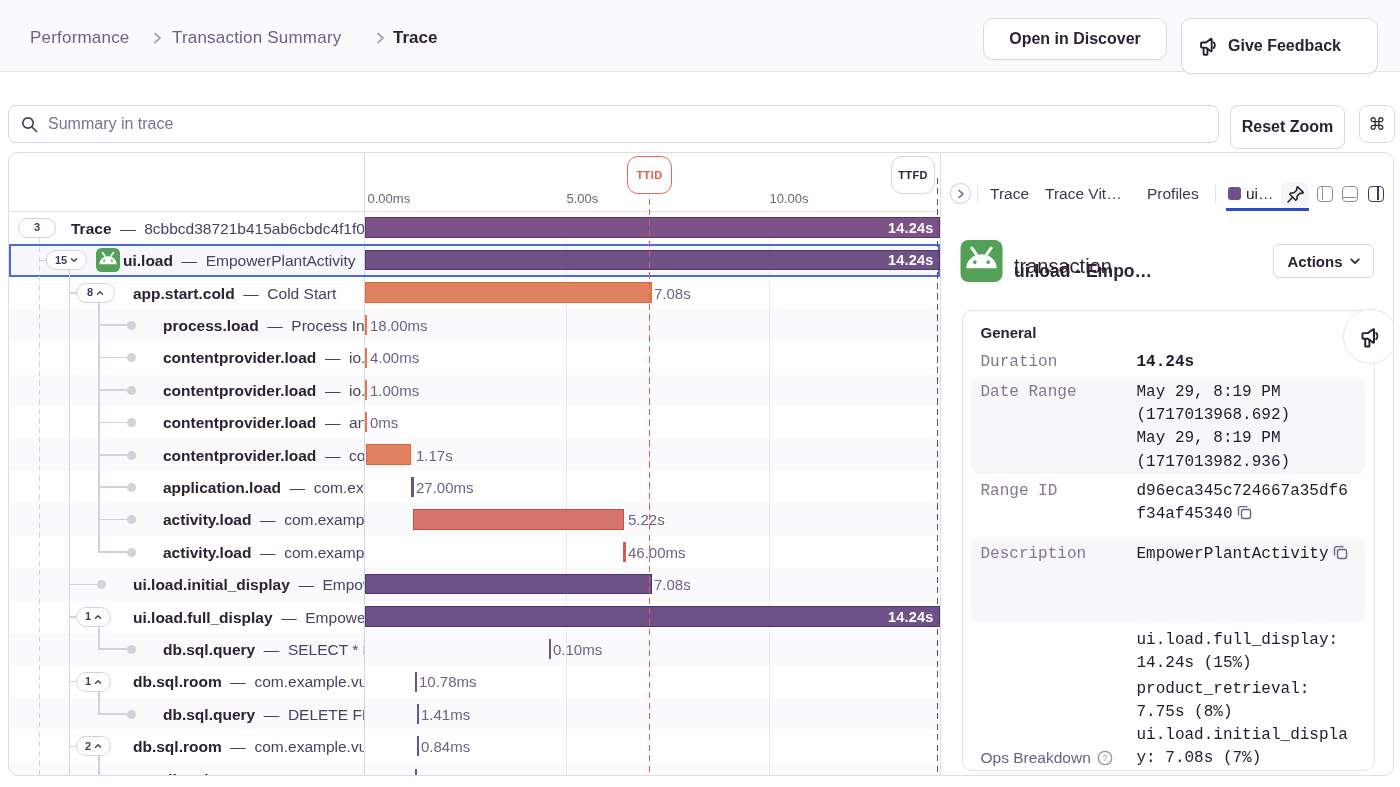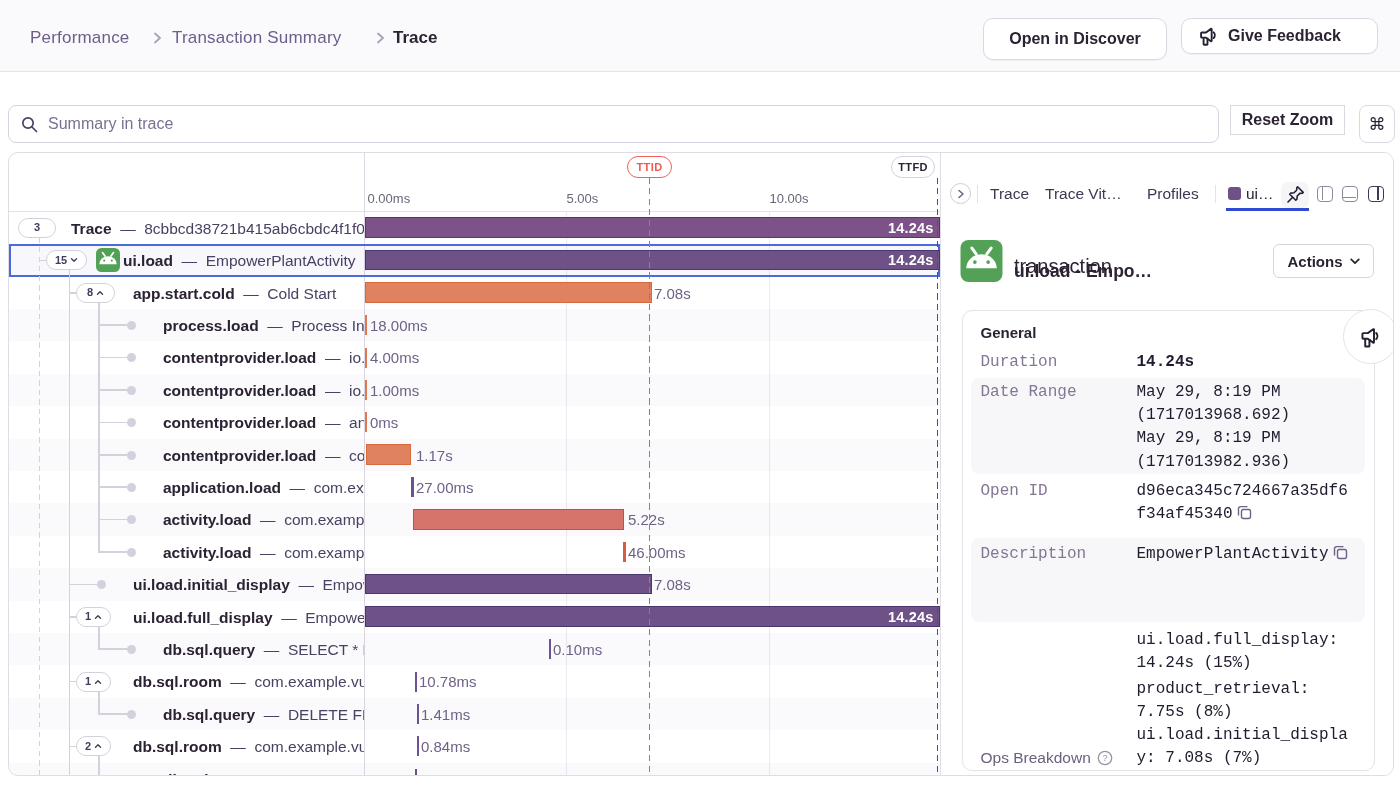--- a/index.html
+++ b/index.html
@@ -5,21 +5,21 @@
 html,body{width:1400px;height:787px;background:#fff;font-family:"Liberation Sans",sans-serif;overflow:hidden}
 .topbar{position:absolute;left:0;top:0;width:1400px;height:72px;background:#FAF9FB;border-bottom:1px solid #E6E3EB}
 .btn{position:absolute;background:#fff;border:1px solid #DCD8E2;border-radius:10px;display:flex;align-items:center;justify-content:center;font-size:16px;font-weight:700;color:#2B2233;box-shadow:0 1px 1px rgba(40,30,60,0.04)}
 .sinput{position:absolute;left:8px;top:105px;width:1211px;height:38px;border:1px solid #D8D3DE;border-radius:8px;background:#fff;display:flex;align-items:center}
 .sinput .ph{color:#7B7093;font-size:16px;margin-left:10px}
 .box{position:absolute;left:8px;top:152px;width:1386px;height:624px;border:1px solid #E0DCE5;border-radius:10px;background:#fff;overflow:hidden}
 .box>div,.box>svg{position:absolute}
 .row>*{position:absolute}
 .grid{width:1px;background:#EDEBF1;top:58px;bottom:0}
 .axlab{top:39px;font-size:13px;color:#6B6478;line-height:14px}
-.hpill{top:3px;height:22px;border-radius:11px;background:#fff;display:flex;align-items:center;justify-content:center;font-size:11px;font-weight:700;letter-spacing:.4px}
+.hpill{top:3px;height:38px;border-radius:11px;background:#fff;display:flex;align-items:center;justify-content:center;font-size:11px;font-weight:700;letter-spacing:.4px}
 .row{left:0;width:930.5px;height:32.4px;overflow:hidden}
 .alt{background:rgba(86,71,123,0.03)}
 .nm{top:0;height:32.4px;line-height:33px;white-space:nowrap;overflow:hidden;font-size:15.5px;color:#4A4162}
 .nm b{color:#2B2233;font-weight:700}
 .pill{height:20px;border:1.5px solid #D6D0DD;border-radius:11px;background:#fff;font-size:11px;font-weight:600;color:#443B5E;display:flex;align-items:center;justify-content:center;gap:3px;z-index:4;top:6.2px;line-height:17px}
 .dot{width:9px;height:9px;border-radius:50%;background:#D6D0DD;top:12px;z-index:3}
 .bar{top:5.7px;height:20.5px;border:1px solid;display:flex;align-items:center;justify-content:flex-end}
 .bar i{color:#fff;font-weight:700;font-size:14.5px;font-style:normal;padding-right:5px;letter-spacing:.2px}
 .tick{top:6.2px;width:2.5px;height:20px}
 .dur{top:0;height:32.4px;line-height:33px;font-size:15px;color:#6F6287}
@@ -40,37 +40,37 @@
     <svg style="position:absolute;left:153px;top:31px" width="9" height="14" viewBox="0 0 9 14" fill="none" stroke="#A9A1B4" stroke-width="1.8" stroke-linecap="round" stroke-linejoin="round">
       <path d="M2 2.5 L7 7 L2 11.5"></path>
     </svg>
     <div style="position:absolute;left:172px;top:28px;font-size:17px;color:#6D5E8C;letter-spacing:0.2px">Transaction Summary</div>
     <svg style="position:absolute;left:376px;top:31px" width="9" height="14" viewBox="0 0 9 14" fill="none" stroke="#A9A1B4" stroke-width="1.8" stroke-linecap="round" stroke-linejoin="round">
       <path d="M2 2.5 L7 7 L2 11.5"></path>
     </svg>
     <div style="position:absolute;left:393px;top:28px;font-size:17px;font-weight:700;color:#2B2233">Trace</div>
   </div>
  <div class="btn" style="left:983px;top:18px;width:184px;height:42px">Open in Discover</div>
- <div class="btn" style="left:1181px;top:18px;width:197px;height:36px;justify-content:flex-start;padding-left:15px">
+ <div class="btn" style="left:1181px;top:18px;width:197px;height:56px;justify-content:flex-start;padding-left:15px">
     <svg width="22" height="22" viewBox="0 0 21 21" fill="none" stroke="#251F33" stroke-width="1.8" stroke-linejoin="round" style="margin-right:9px">
       <path d="M4.6 7.1 H8.6 L13.3 3.7 a0.45 0.45 0 0 1 0.7 0.35 V15.1 a0.45 0.45 0 0 1 -0.7 0.35 L8.6 12.1 H4.6 a0.7 0.7 0 0 1 -0.7 -0.7 V7.8 a0.7 0.7 0 0 1 0.7 -0.7 Z"></path>
       <path d="M15.9 7 a3.9 3.9 0 0 1 0 5.4" stroke-linecap="round"></path>
       <path d="M6.3 12.3 v6 a0.5 0.5 0 0 0 0.5 0.5 h2.7 a0.5 0.5 0 0 0 0.5 -0.5 v-6.1"></path>
     </svg>
     <span>Give Feedback</span>
   </div>
 
 <div class="sinput">
     <svg width="17" height="17" viewBox="0 0 17 17" fill="none" stroke="#4A4162" stroke-width="1.7" stroke-linecap="round" style="margin-left:12px">
       <circle cx="7" cy="7" r="5.2"></circle>
       <path d="M11 11 L15.5 15.5"></path>
     </svg>
     <span class="ph">Summary in trace</span>
   </div>
-<div class="btn" style="left:1230px;top:105px;width:115px;height:30px;border-radius:0;box-shadow:none">Reset Zoom</div>
+<div class="btn" style="left:1230px;top:105px;width:115px;height:44px;border-radius:8px;box-shadow:none">Reset Zoom</div>
 <div class="btn" style="left:1359px;top:105px;width:36px;height:38px;border-radius:8px;box-shadow:none;font-size:17px;font-weight:400">⌘</div>
 <div class="box">
 <div style="left:0;top:57.5px;width:930.5px;height:1px;background:#E3E0E8"></div>
 <div class="grid" style="left:556.5px"></div>
 <div class="grid" style="left:759.5px"></div>
 <div style="left:354.5px;top:0;bottom:0;width:1px;background:#DDD8E2"></div>
 <div class="axlab" style="left:358.5px">0.00ms</div>
 <div class="axlab" style="left:557.5px">5.00s</div>
 <div class="axlab" style="left:760.5px">10.00s</div>
 <div style="left:639.5px;top:25px;bottom:0;width:1.5px;background:repeating-linear-gradient(180deg,#ED594F 0 6px,transparent 6px 10.5px);z-index:5"></div>
@@ -278,21 +278,21 @@
           <path d="M15.9 7 a3.9 3.9 0 0 1 0 5.4" stroke-linecap="round"></path>
           <path d="M6.3 12.3 v6 a0.5 0.5 0 0 0 0.5 0.5 h2.7 a0.5 0.5 0 0 0 0.5 -0.5 v-6.1"></path>
         </svg>
       </div>
 <div style="left:40px;top:171px;font-size:15px;font-weight:700;color:#2B2233">General</div>
 <div class="mono key" style="left:40px;top:198px">Duration</div>
 <div class="mono val" style="left:196px;top:198px;font-weight:700">14.24s</div>
 <div style="left:30.5px;top:225px;width:394px;height:96px;background:#F7F6F9;border-radius:8px"></div>
 <div class="mono key" style="left:40px;top:228px">Date Range</div>
 <div class="mono val" style="left:196px;top:228px">May 29, 8:19 PM (1717013968.692)<br>May 29, 8:19 PM (1717013982.936)</div>
-<div class="mono key" style="left:40px;top:327px">Open ID</div>
+<div class="mono key" style="left:40px;top:327px">Range ID</div>
 <div class="mono val" style="left:196px;top:327px">d96eca345c724667a35df6f34af45340<svg width="15" height="15" viewBox="0 0 15 15" fill="none" stroke="#6F6287" stroke-width="1.4" style="vertical-align:-2px;margin-left:4px;position:static">
           <rect x="4.5" y="4.5" width="9" height="9" rx="2"></rect>
           <path d="M10.5 1.6 H3.4 A1.9 1.9 0 0 0 1.5 3.5 V10.6"></path>
         </svg></div>
 <div style="left:30.5px;top:385px;width:394px;height:84px;background:#F7F6F9;border-radius:8px"></div>
 <div class="mono key" style="left:40px;top:390px">Description</div>
 <div class="mono val" style="left:196px;top:390px">EmpowerPlantActivity<svg width="15" height="15" viewBox="0 0 15 15" fill="none" stroke="#6F6287" stroke-width="1.4" style="vertical-align:-2px;margin-left:4px;position:static">
           <rect x="4.5" y="4.5" width="9" height="9" rx="2"></rect>
           <path d="M10.5 1.6 H3.4 A1.9 1.9 0 0 0 1.5 3.5 V10.6"></path>
         </svg></div>

